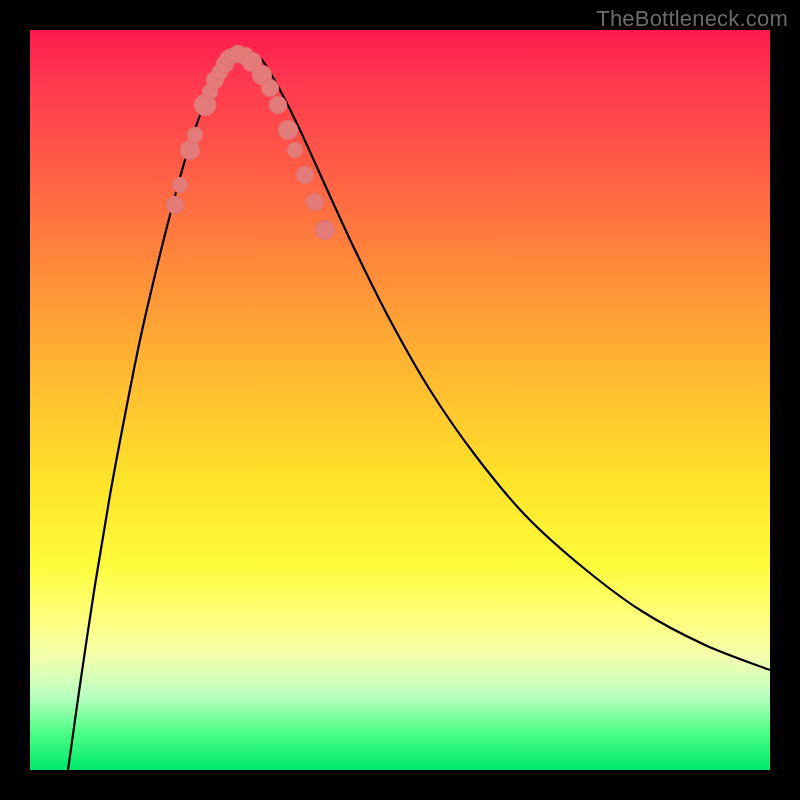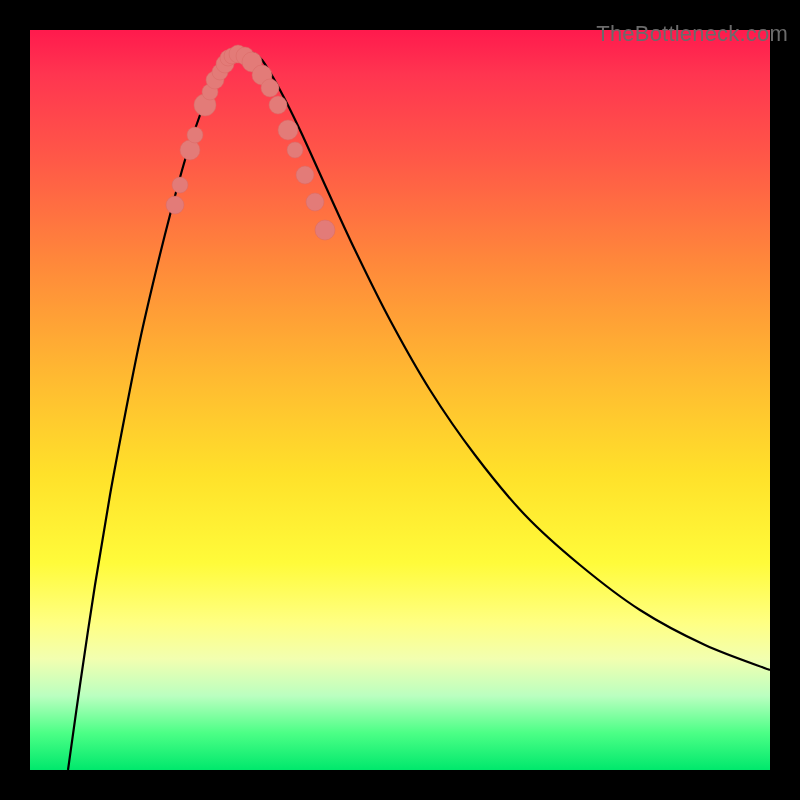--- a/index.html
+++ b/index.html
@@ -27,21 +27,21 @@
       #fffb3a 72%,
       #ffff82 80%,
       #f2ffb0 85%,
       #baffc0 90%,
       #4cff86 95%,
       #00e86c 100%
     );
   }
   .watermark {
     position: absolute;
-    top: 21px;
+    top: 6px;
     right: 12px;
     color: #6b6b6b;
     font-size: 22px;
     font-weight: 500;
     letter-spacing: 0.2px;
     z-index: 10;
   }
   svg.plot {
     position: absolute;
     left: 0;

